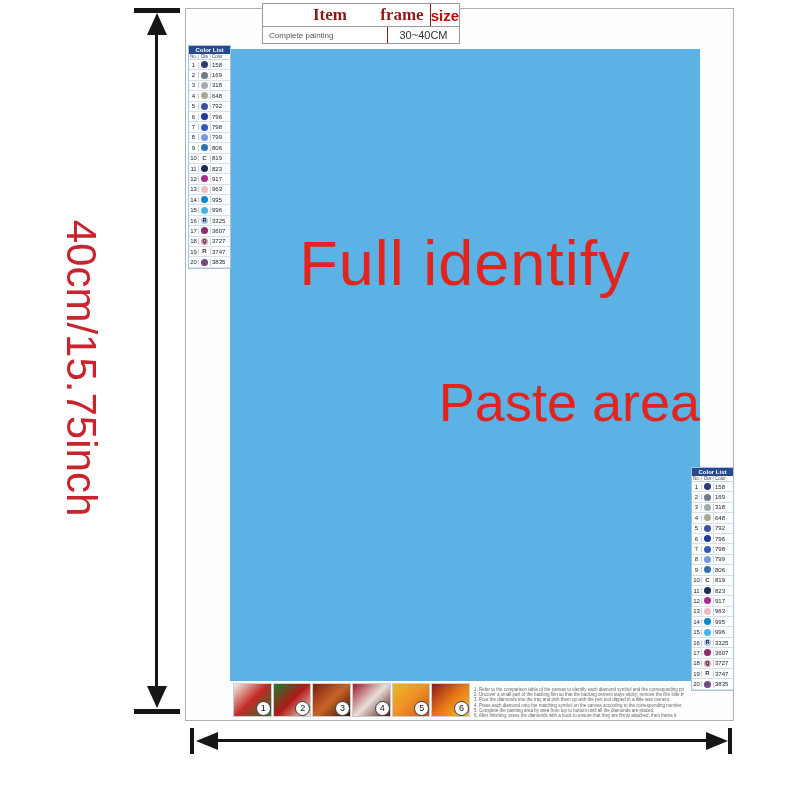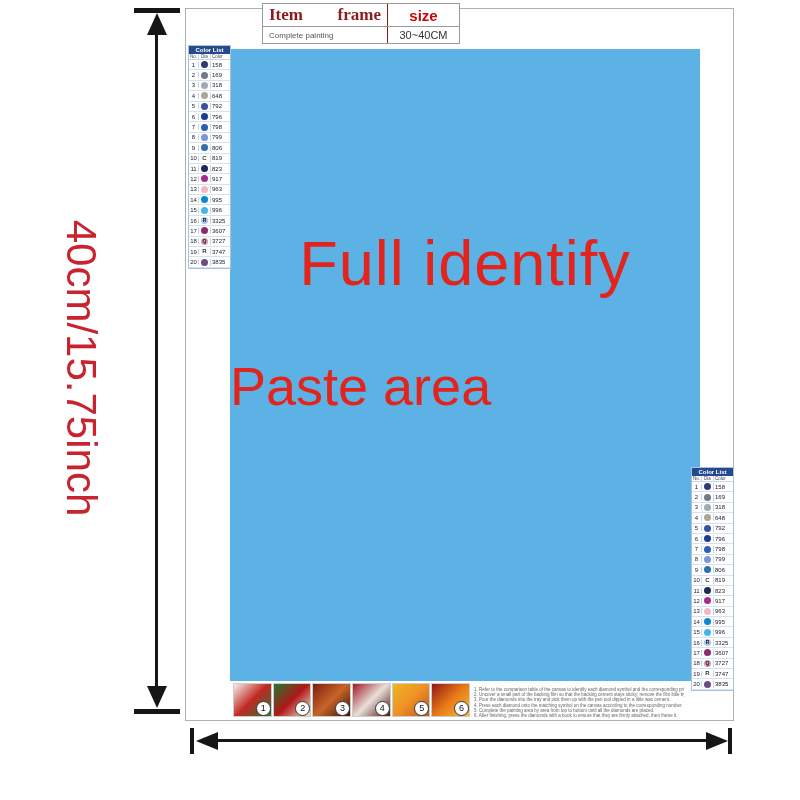--- a/index.html
+++ b/index.html
@@ -6,35 +6,35 @@
   .stage{position:relative;width:800px;height:800px;background:#fff;overflow:hidden;
          font-family:"Liberation Sans",sans-serif;}
 
   
   .canvas{position:absolute;left:185px;top:8px;width:547px;height:711px;
           background:#fefefe;border:1px solid #b0b0b0;}
 
   
   .itemtable{position:absolute;left:76px;top:-6px;width:196px;background:#fff;
              border:1px solid #9a9a9a;z-index:5;}
-  .itemtable .hrow{display:flex;height:22px;align-items:center;}
+  .itemtable .hrow{display:flex;height:22px;align-items:center;margin-left:44px;}
   .itemtable .drow{display:flex;height:16px;align-items:center;border-top:1px solid #9a9a9a;}
   .cell-l{width:124px;display:flex;justify-content:space-between;padding:0 6px;box-sizing:border-box;}
   .cell-r{flex:1;text-align:left;border-left:1px solid #7f1d1d;align-self:stretch;
           display:flex;align-items:center;justify-content:center;}
   .t-item{font-family:"Liberation Serif",serif;font-weight:bold;font-size:17px;color:#8e1b1b;}
   .t-size{font-weight:bold;font-size:15px;color:#c40808;}
   .t-prod{font-size:8px;color:#555;}
   .t-range{font-size:11px;color:#333;}
 
   
   .paste{position:absolute;left:44px;top:40px;width:470px;height:632px;background:#5cb2e4;}
   .paste .l1{position:absolute;top:178px;width:100%;text-align:center;
              font-size:63px;font-weight:500;color:#e3241d;letter-spacing:1px;}
-  .paste .l2{position:absolute;top:306px;width:100%;text-align:left;
+  .paste .l2{position:absolute;top:322px;width:100%;text-align:right;
              font-size:54px;font-weight:500;color:#e3241d;}
 
   
   .clist{position:absolute;width:41px;background:#fff;border:1px solid #a9c3de;
          font-size:6px;color:#223;z-index:6;}
   .clist.left{left:2px;top:36px;}
   .clist.right{left:505px;top:458px;}
   .clist .hdr{background:#264a8f;color:#fff;font-weight:bold;font-size:6px;
               text-align:center;padding:1px 0;}
   .clist .sub{display:flex;border-bottom:1px solid #c5d6e8;color:#445;font-size:4.5px;}

